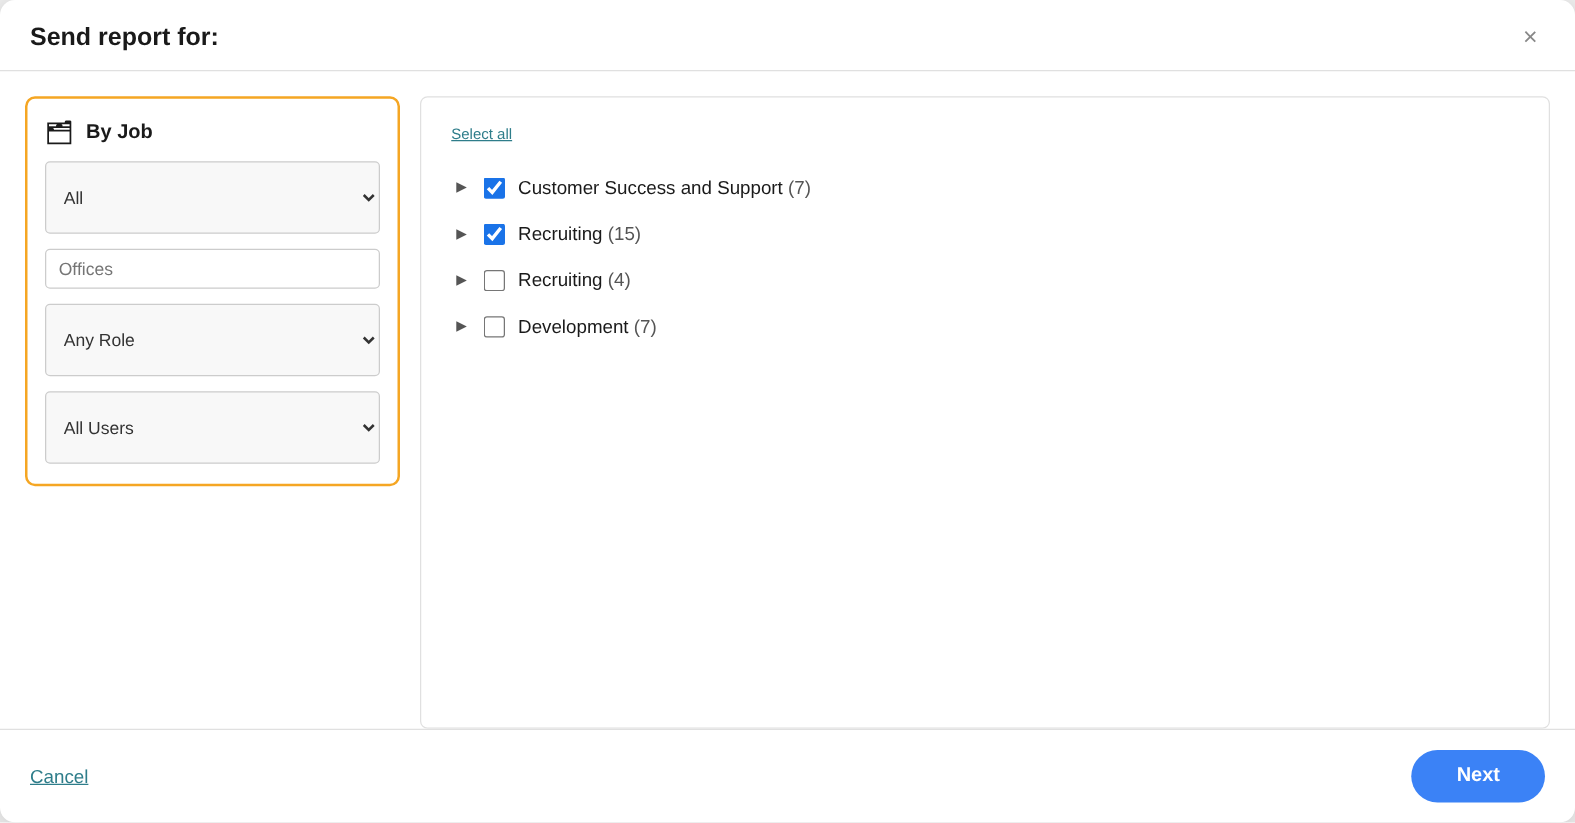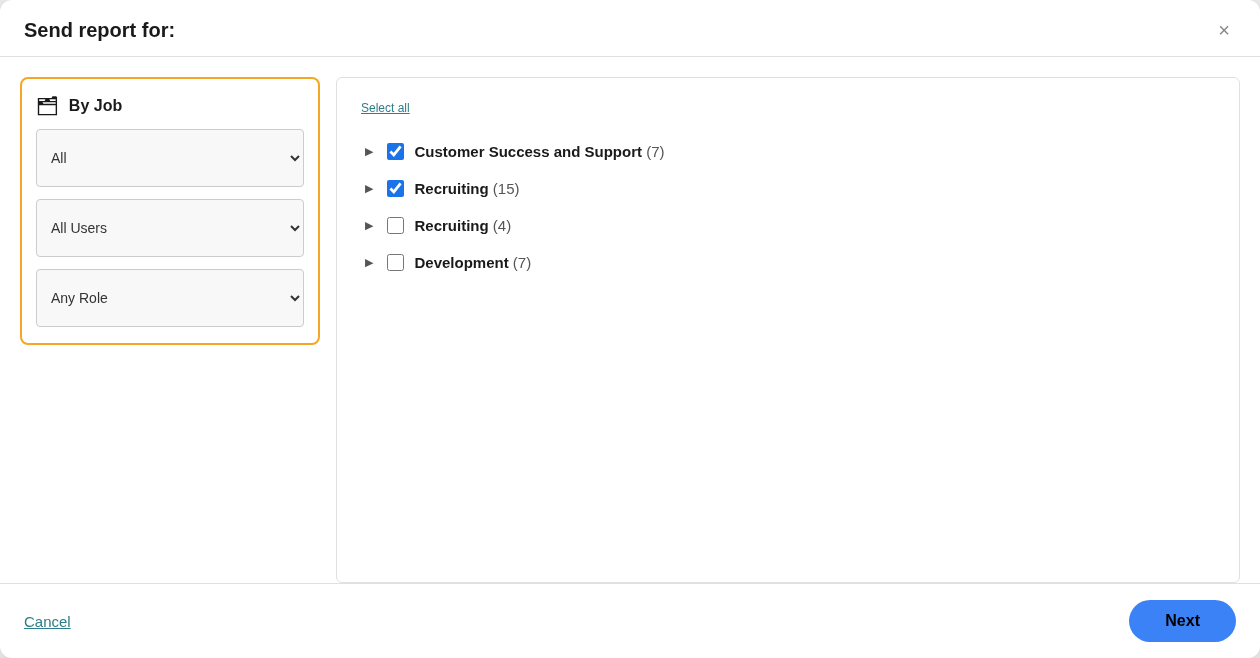--- a/index.html
+++ b/index.html
@@ -124,21 +124,21 @@
       padding: 0 4px;
       line-height: 1;
     }
     .checkbox {
       width: 17px;
       height: 17px;
       cursor: pointer;
       accent-color: #1a73e8;
     }
     .dept-label {
-      font-weight: 700;
+      font-weight: 400;
     }
     .dept-count {
       font-weight: 400;
       color: #555;
     }
     .dialog-footer {
       display: flex;
       align-items: center;
       justify-content: space-between;
       padding: 16px 24px;
@@ -148,21 +148,21 @@
     .cancel-link {
       color: #2e7d8a;
       text-decoration: underline;
       font-size: 15px;
       cursor: pointer;
       background: none;
       border: none;
     }
     .next-btn {
       background: #3b82f6;
-      color: #000000;
+      color: #ffffff;
       border: none;
       border-radius: 24px;
       padding: 12px 36px;
       font-size: 16px;
       font-weight: 600;
       cursor: pointer;
     }
   </style>
 </head>
 <body>
@@ -177,25 +177,26 @@
   <div class="dialog-body">
 
     <div class="left-panel">
       <div class="panel-header">
         <span class="briefcase-icon">🗂</span>
         <span>By Job</span>
       </div>
       <select class="dropdown-select">
         <option>All</option>
       </select>
+      <input class="offices-input" type="text" placeholder="Offices" style="">
+      <select class="dropdown-select">
+        <option>Any Role</option>
+      </select>
       <select class="dropdown-select">
         <option>All Users</option>
-      </select>
-      <select class="dropdown-select">
-        <option>Any Role</option>
       </select>
     </div>
 
     <div class="right-panel">
       <a class="select-all-link">Select all</a>
 
       <div id="dept-list">
 
       <div class="department-row">
             <button class="arrow-btn">▶</button>

